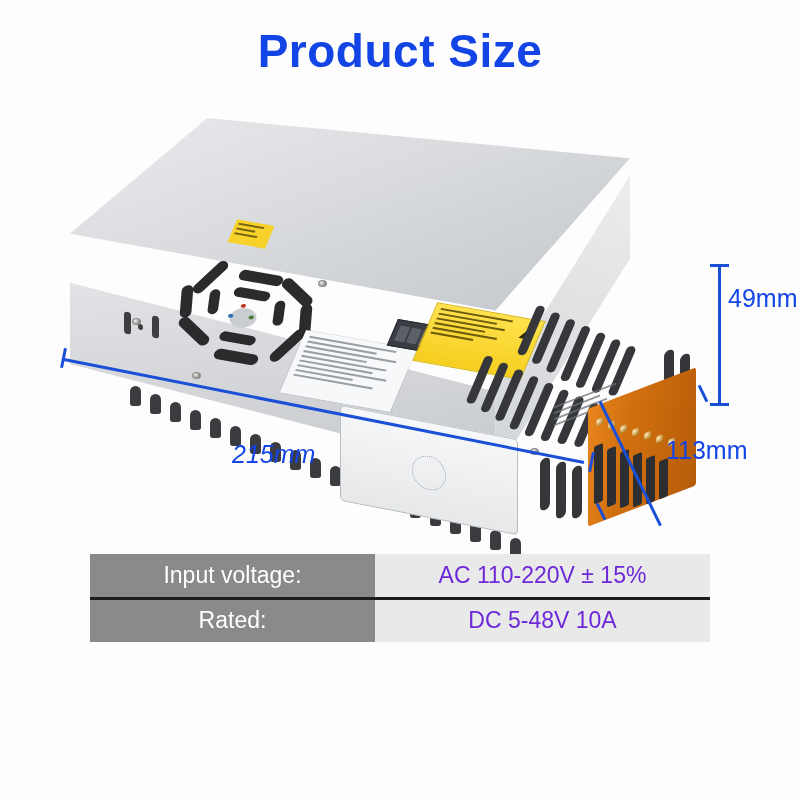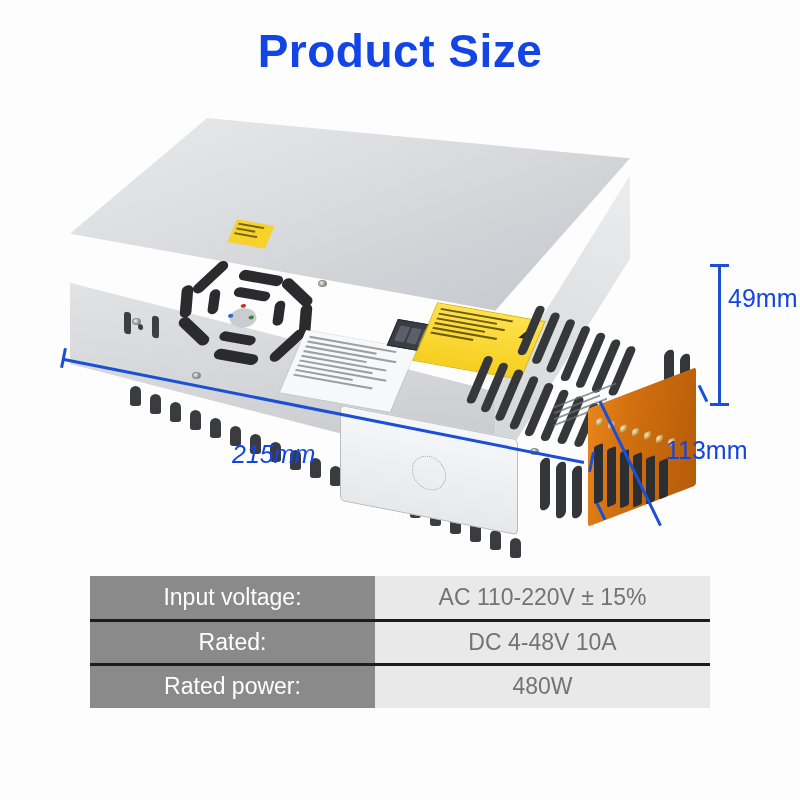--- a/index.html
+++ b/index.html
@@ -233,21 +233,21 @@
     position: absolute;
     color: #1344e6;
     font-size: 25px;
     font-weight: normal;
     white-space: nowrap;
   }
 
   
   #spec-table {
     position: absolute;
-    left: 90px; top: 576px;
+    left: 90px; top: 554px;
     width: 620px;
     border-collapse: collapse;
     table-layout: fixed;
   }
   #spec-table tr { height: 44px; }
   #spec-table td {
     border-top: 3px solid #1c1c1c;
     border-bottom: 3px solid #1c1c1c;
     font-size: 23px;
     text-align: center;
@@ -256,21 +256,21 @@
   }
   #spec-table tr:first-child td { border-top: none; }
   #spec-table tr:last-child  td { border-bottom: none; }
   td.k {
     width: 285px;
     background: #8a8a8a;
     color: #ffffff;
   }
   td.v {
     background: #e9e9e9;
-    color: #737373;
+    color: #6d28d9;
   }
 </style>
 </head>
 <body>
 
 <div id="page">
 
   <div id="title">Product Size</div>
 
   <div id="stage">
@@ -439,22 +439,18 @@
   </div>
 
   <table id="spec-table">
     <tbody>
       <tr>
         <td class="k">Input voltage:</td>
         <td class="v">AC 110-220V ± 15%</td>
       </tr>
       <tr>
         <td class="k">Rated:</td>
-        <td class="v">DC 4-48V 10A</td>
-      </tr>
-      <tr>
-        <td class="k">Rated power:</td>
-        <td class="v">480W</td>
+        <td class="v">DC 5-48V 10A</td>
       </tr>
     </tbody>
   </table>
 
 </div>
 
 </body></html>

